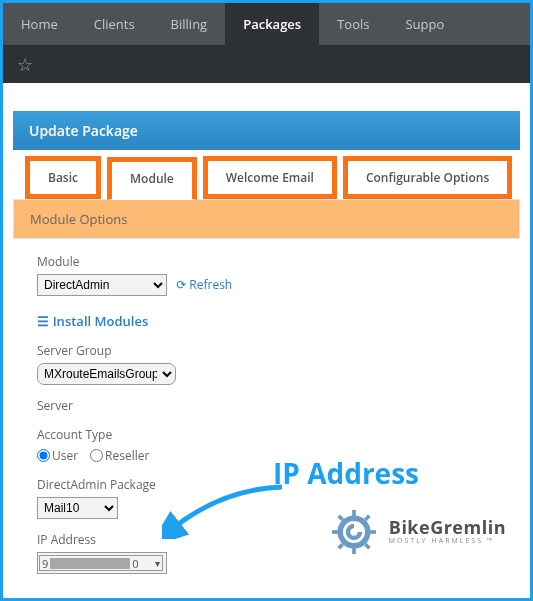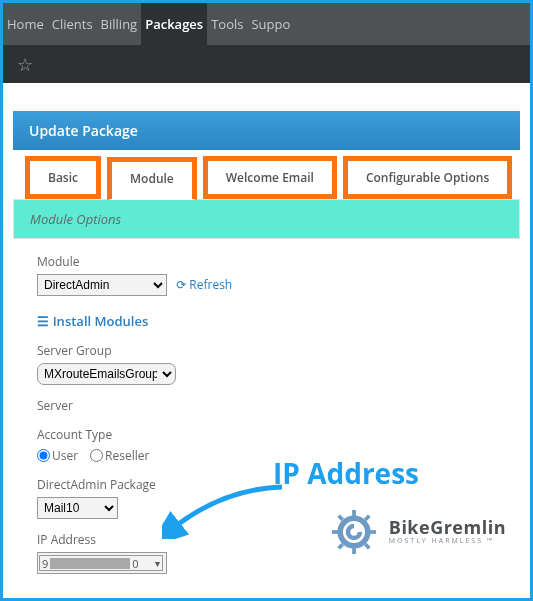--- a/index.html
+++ b/index.html
@@ -13,21 +13,21 @@
     position: relative;
   }
   .topnav {
     background: #4e5254;
     color: #c6c9cb;
     display: flex;
     height: 42px;
     font-size: 13px;
   }
   .topnav .item {
-    padding: 12px 4px;
+    padding: 12px 18px;
     cursor: pointer;
     text-align: center;
   }
   .topnav .item.active {
     background: #2e3133;
     color: #fff;
     font-weight: 600;
   }
   .subbar {
     background: #2e3133;
@@ -66,27 +66,26 @@
     color: #555;
     font-weight: 600;
     cursor: pointer;
   }
   .tab.active {
     border-bottom: 1px solid #fff;
     position: relative;
     top: 1px;
   }
   .section-title {
-    background: #5eead4;
+    background: #fdba74;
     color: #666;
     font-size: 13px;
     padding: 10px 16px;
     margin: 0 10px;
     border: 1px solid #e2e2e2;
-    font-style: italic;
   }
   .form-area {
     padding: 14px 20px 4px 24px;
     margin: 0 10px;
     font-size: 12px;
     color: #555;
     position: relative;
   }
   .field { margin-bottom: 12px; }
   .field label { display: block; margin-bottom: 4px; color: #666; font-size: 12px;}

